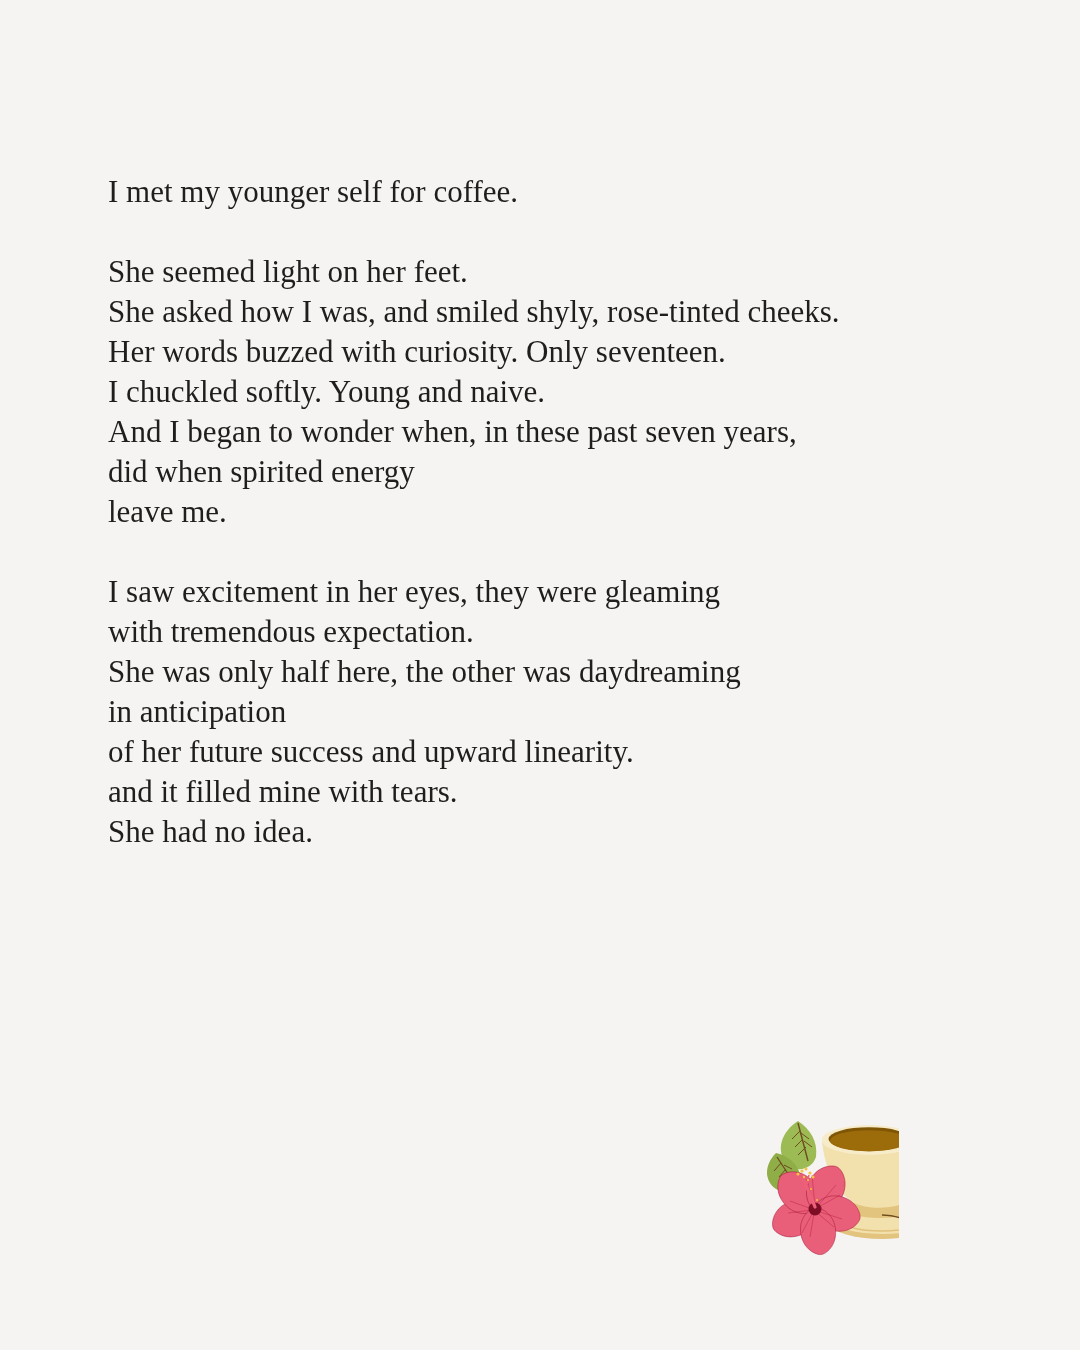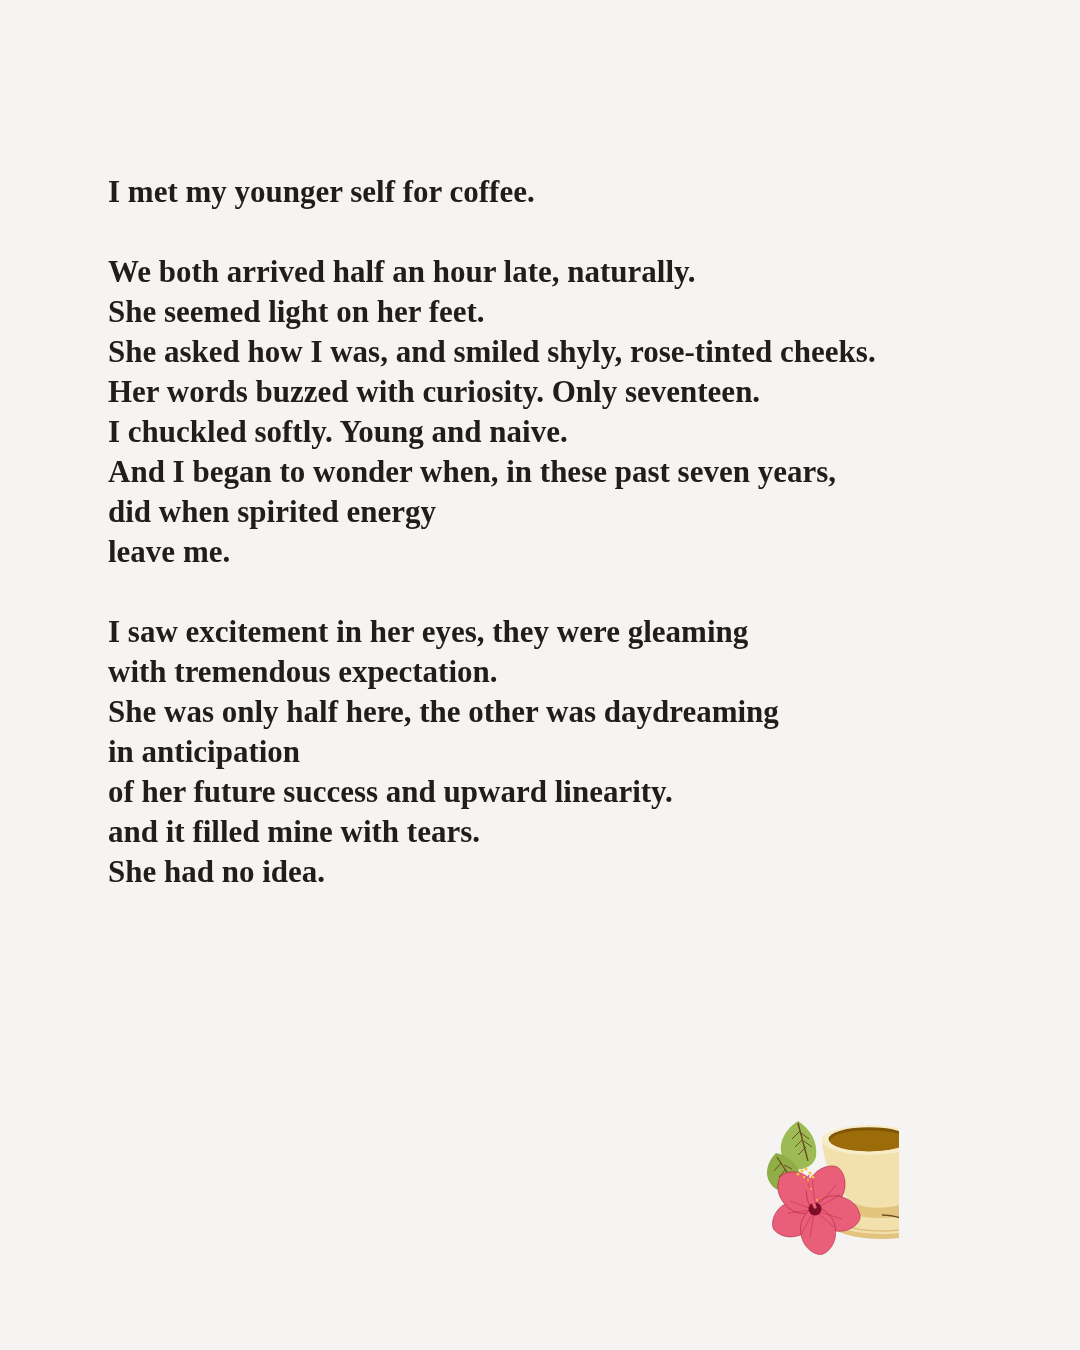--- a/index.html
+++ b/index.html
@@ -7,21 +7,20 @@
     padding: 0;
     background: #f6f4f2;
   }
   .canvas {
     position: relative;
     width: 899px;
     height: 1350px;
     background: #f6f4f2;
     overflow: hidden;
     font-family: "Liberation Serif", "DejaVu Serif", serif;
-    font-weight: bold;
   }
   .poem {
     position: absolute;
     left: 108px;
     top: 172px;
     width: 900px;
     font-size: 31px;
     line-height: 40px;
     color: #1f1e1c;
   }
@@ -40,21 +39,20 @@
 </head>
 <body>
 
 <div class="canvas">
 
   <div class="poem">
       <div class="stanza">
         <div class="line">I met my younger self for coffee.</div>
       </div>
       <div class="stanza">
-        <div class="line">We both arrived half an hour late, naturally.</div>
         <div class="line">She seemed light on her feet.</div>
         <div class="line">She asked how I was, and smiled shyly, rose-tinted cheeks.</div>
         <div class="line">Her words buzzed with curiosity. Only seventeen.</div>
         <div class="line">I chuckled softly. Young and naive.</div>
         <div class="line">And I began to wonder when, in these past seven years,</div>
         <div class="line">did when spirited energy</div>
         <div class="line">leave me.</div>
       </div>
       <div class="stanza">
         <div class="line">I saw excitement in her eyes, they were gleaming</div>

